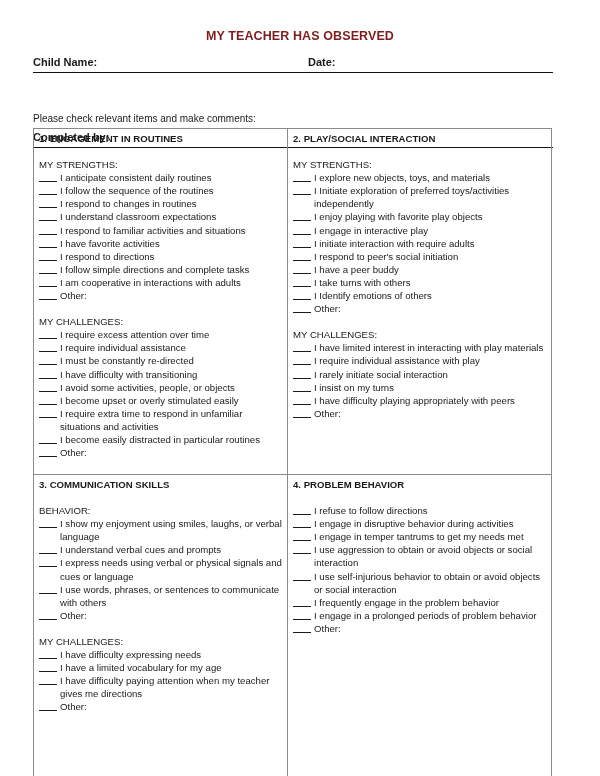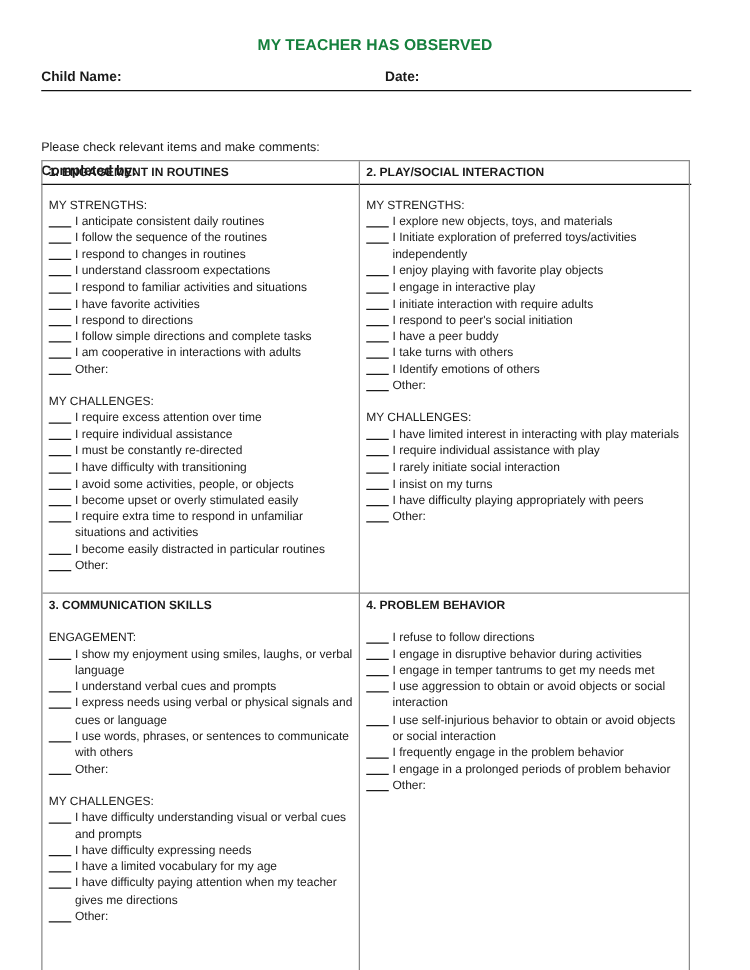--- a/index.html
+++ b/index.html
@@ -1,19 +1,19 @@
 <!DOCTYPE html>
 <html><head>
 <meta charset="utf-8">
 <style>
   html, body { margin: 0; padding: 0; background: #ffffff; }
   body { width: 600px; height: 776px; position: relative; overflow: hidden;
          font-family: "Liberation Sans", sans-serif; color: #1a1a1a; }
   .title { position: absolute; top: 29px; left: 0; width: 600px; text-align: center;
-           font-weight: bold; font-size: 12.5px; color: #15803d; letter-spacing: 0.1px; }
+           font-weight: bold; font-size: 12.5px; color: #7f1d1d; letter-spacing: 0.1px; }
   .field-row { position: absolute; left: 33px; width: 520px; height: 16px;
                border-bottom: 1.5px solid #111; font-weight: bold; font-size: 11px; }
   .field-row span { position: absolute; top: 0; }
   .row1 { top: 56px; text-align: right; }
   .row2 { top: 84px; margin-top: 47px; }
   .instructions { position: absolute; top: 113px; left: 33px; font-size: 10px; text-align: center; }
   .grid { position: absolute; left: 33px; top: 128px; width: 519px; height: 748px;
           border: 1px solid #8a8a8a; box-sizing: border-box; }
   .vline { position: absolute; left: 253px; top: 0; bottom: 0; width: 1px; background: #8a8a8a; }
   .hline { position: absolute; left: 0; right: 0; top: 345px; height: 1px; background: #8a8a8a; }
@@ -194,21 +194,21 @@
         <span class="blank"></span>
         <span class="txt">I have difficulty playing appropriately with peers</span>
       </div>
       <div class="item">
         <span class="blank"></span>
         <span class="txt">Other:</span>
       </div>
     </div>
   <div class="cell c3">
       <div class="section-title">3.  COMMUNICATION SKILLS</div>
-      <div class="sub">ENGAGEMENT:</div>
+      <div class="sub">BEHAVIOR:</div>
       <div class="item">
         <span class="blank"></span>
         <span class="txt">I show my enjoyment using smiles, laughs, or verbal language</span>
       </div>
       <div class="item">
         <span class="blank"></span>
         <span class="txt">I understand verbal cues and prompts</span>
       </div>
       <div class="item">
         <span class="blank"></span>
@@ -219,24 +219,20 @@
         <span class="txt">I use words, phrases, or sentences to communicate with others</span>
       </div>
       <div class="item">
         <span class="blank"></span>
         <span class="txt">Other:</span>
       </div>
       <div class="gap"></div>
       <div class="sub">MY CHALLENGES:</div>
       <div class="item">
         <span class="blank"></span>
-        <span class="txt">I have difficulty understanding visual or verbal cues and prompts</span>
-      </div>
-      <div class="item">
-        <span class="blank"></span>
         <span class="txt">I have difficulty expressing needs</span>
       </div>
       <div class="item">
         <span class="blank"></span>
         <span class="txt">I have a limited vocabulary for my age</span>
       </div>
       <div class="item">
         <span class="blank"></span>
         <span class="txt">I have difficulty paying attention when my teacher gives me directions</span>
       </div>

